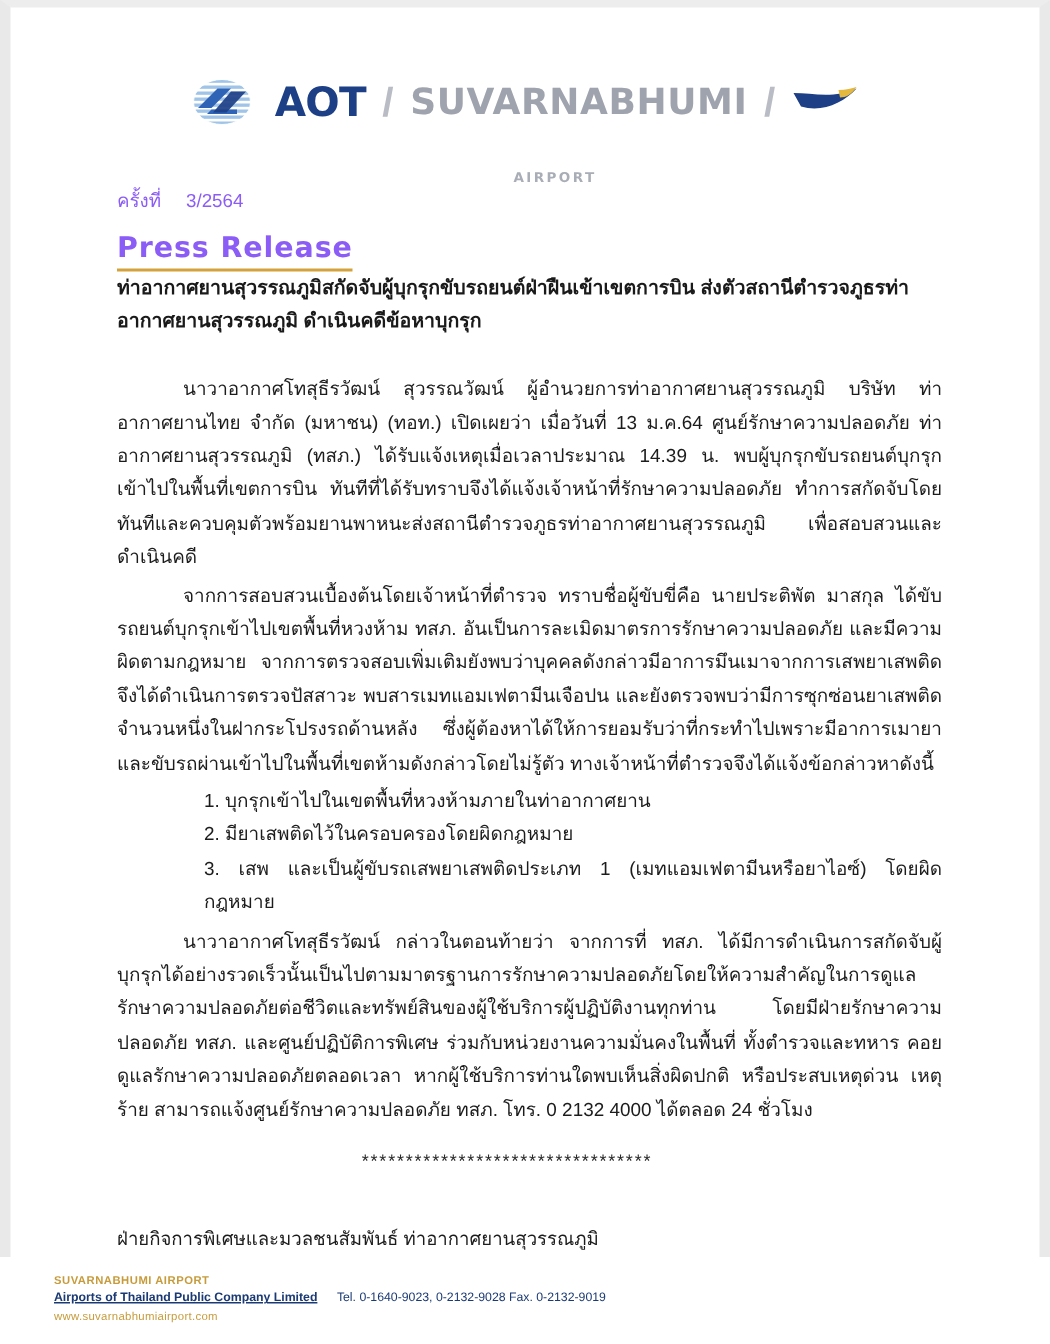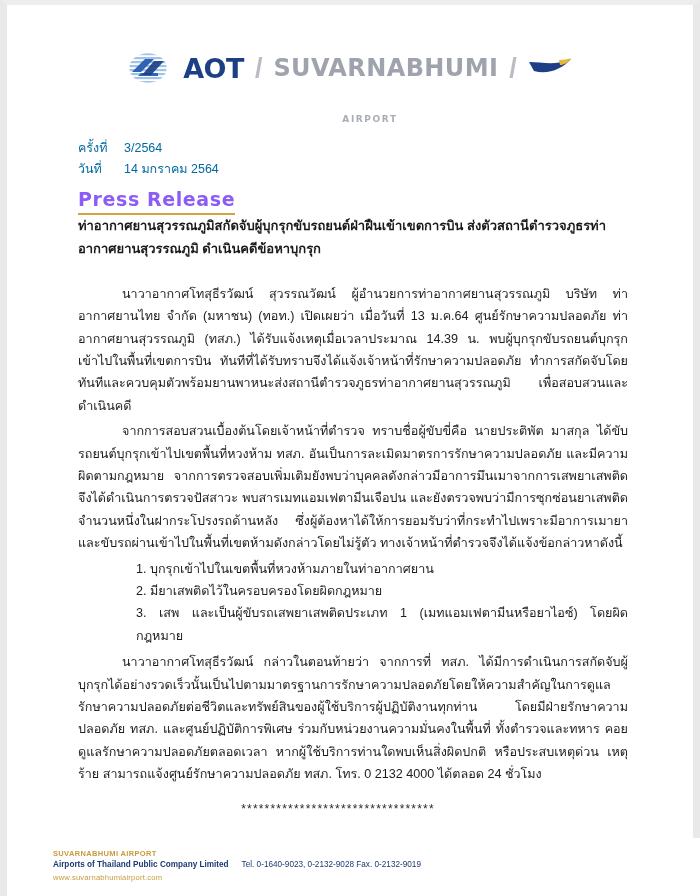--- a/index.html
+++ b/index.html
@@ -95,23 +95,22 @@
     font-size: 9px;
     font-weight: 700;
     letter-spacing: 1.6px;
     color: #a9adb6;
     margin-top: 4px;
     padding-left: 40px;
   }
 
   
   .meta {
-    margin-top: 14px;
-    padding-left: 52px;
-    color: #0369a1;
+    padding-left: 52px;
+    color: #8b5cf6;
     font-size: 12.5px;
     line-height: 1.65;
   }
   .meta-row { display: flex; }
   .meta-label { width: 46px; flex: 0 0 auto; }
   .meta-value { }
 
   
   .pr-title-wrap {
     padding-left: 52px;
@@ -171,21 +170,21 @@
     padding-left: 52px;
     margin-top: 30px;
     font-size: 12.4px;
     color: #1c1c1c;
     line-height: 1.82;
   }
 
   
   .footer {
     position: absolute;
-    left: 17px; right: 0;
+    left: 0; right: 0;
     bottom: 0;
     padding: 10px 26px 12px 36px;
     background: #ffffff;
     z-index: 3;
   }
   .f-line1 {
     font-size: 7.5px;
     font-weight: 700;
     letter-spacing: 0.35px;
     color: #c79b3b;
@@ -193,21 +192,21 @@
   }
   .f-line2 {
     font-size: 8.2px;
     line-height: 1.55;
     color: #1b3a74;
     display: flex;
     align-items: baseline;
     flex-wrap: nowrap;
     gap: 7px;
   }
-  .f-company { font-weight: 700; white-space: nowrap; }
+  .f-company { font-weight: 700; white-space: nowrap; text-decoration: underline; }
   .f-address { font-weight: 400; white-space: nowrap; }
   .f-tel { font-weight: 400; white-space: nowrap; margin-left: 6px; }
   .f-line3 {
     font-size: 7.6px;
     color: #c79b3b;
     letter-spacing: 0.2px;
     line-height: 1.6;
   }
 </style>
 </head>
@@ -262,24 +261,20 @@
       </div>
     </div>
 
     <div class="airport-word">AIRPORT</div>
 
     <div class="meta">
       <div class="meta-row">
         <span class="meta-label">ครั้งที่</span>
         <span class="meta-value">3/2564</span>
       </div>
-      <div class="meta-row">
-        <span class="meta-label">วันที่</span>
-        <span class="meta-value">14  มกราคม 2564</span>
-      </div>
     </div>
 
     <div class="pr-title-wrap">
       <span class="pr-title">Press  Release</span>
     </div>
 
     <div class="headline">ท่าอากาศยานสุวรรณภูมิสกัดจับผู้บุกรุกขับรถยนต์ฝ่าฝืนเข้าเขตการบิน ส่งตัวสถานีตำรวจภูธรท่าอากาศยานสุวรรณภูมิ ดำเนินคดีข้อหาบุกรุก</div>
 
     <div class="body-block">
       <p class="para">นาวาอากาศโทสุธีรวัฒน์  สุวรรณวัฒน์ ผู้อำนวยการท่าอากาศยานสุวรรณภูมิ บริษัท ท่าอากาศยานไทย จำกัด (มหาชน) (ทอท.) เปิดเผยว่า เมื่อวันที่ 13 ม.ค.64 ศูนย์รักษาความปลอดภัย ท่าอากาศยานสุวรรณภูมิ (ทสภ.) ได้รับแจ้งเหตุเมื่อเวลาประมาณ 14.39 น. พบผู้บุกรุกขับรถยนต์บุกรุกเข้าไปในพื้นที่เขตการบิน ทันทีที่ได้รับทราบจึงได้แจ้งเจ้าหน้าที่รักษาความปลอดภัย ทำการสกัดจับโดยทันทีและควบคุมตัวพร้อมยานพาหนะส่งสถานีตำรวจภูธรท่าอากาศยานสุวรรณภูมิ เพื่อสอบสวนและดำเนินคดี</p>

